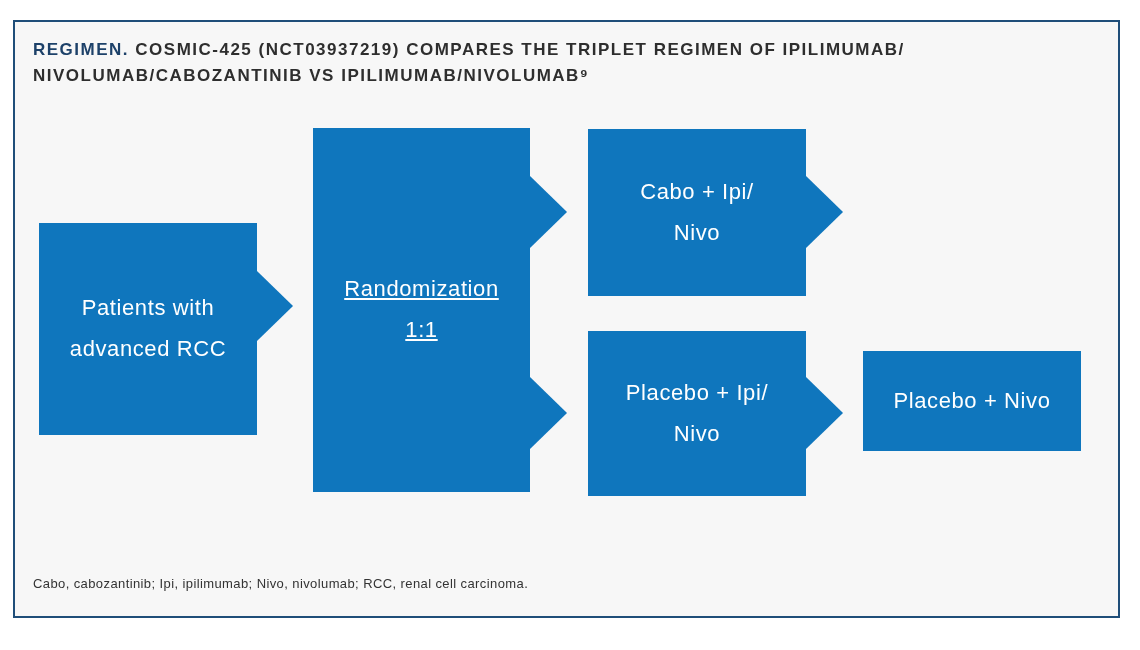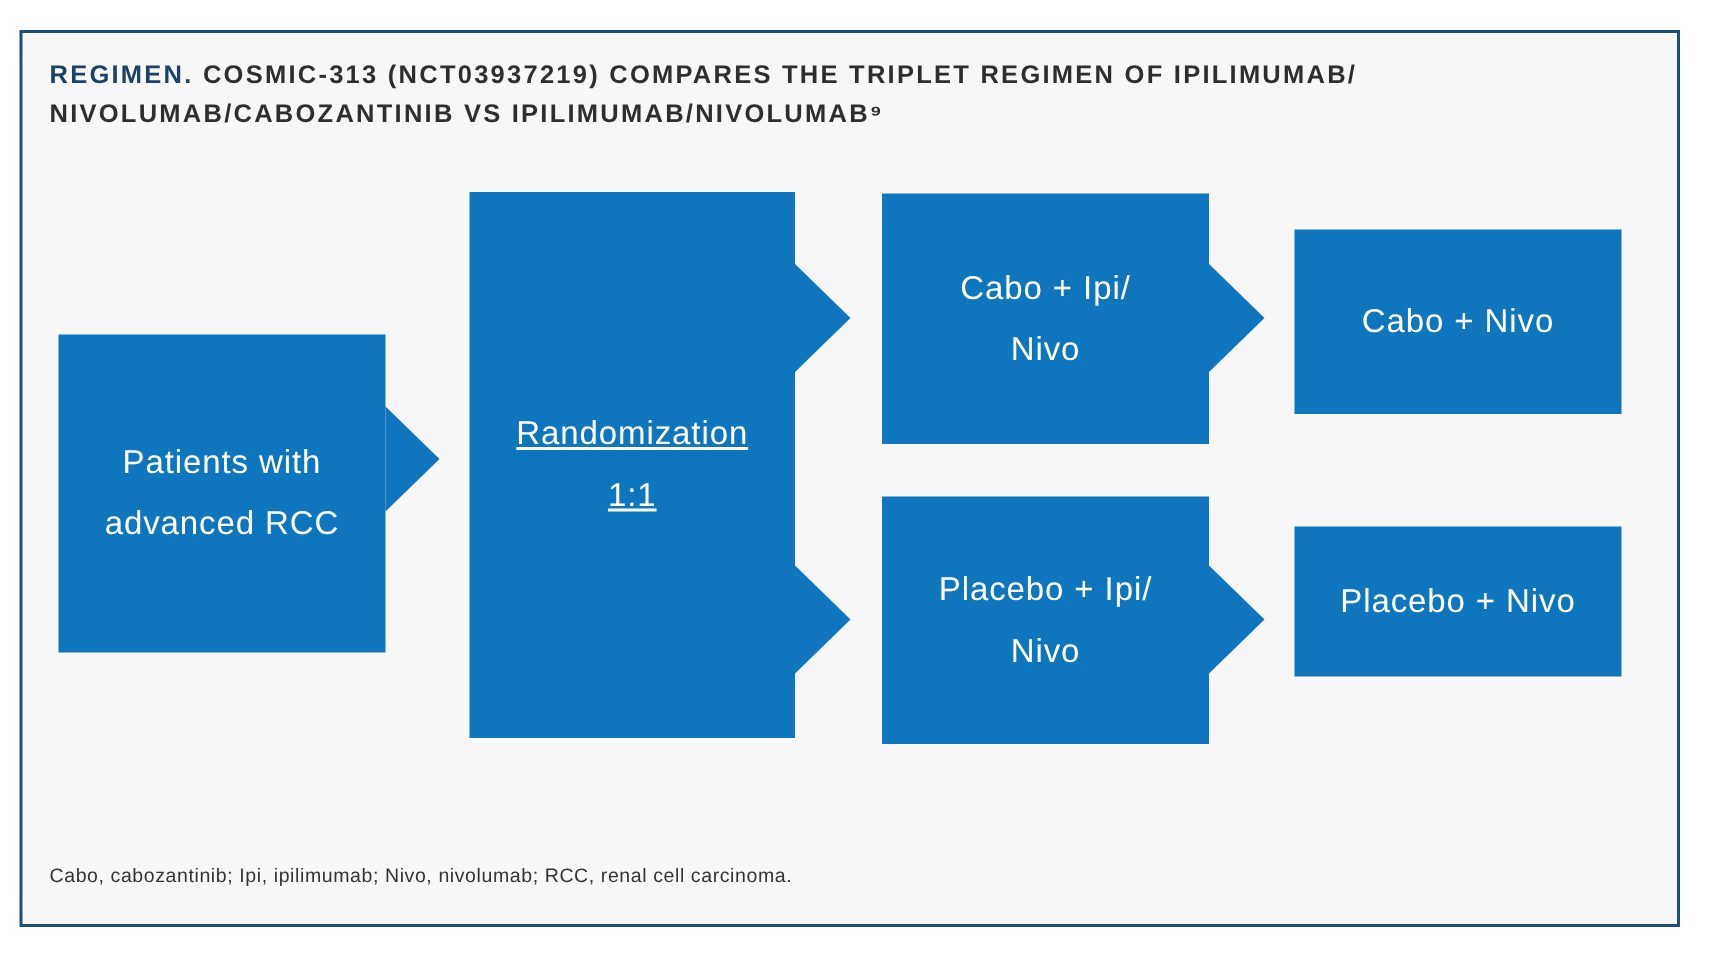--- a/index.html
+++ b/index.html
@@ -84,42 +84,41 @@
   }
 </style>
 </head>
 <body>
 
 <div class="stage">
   <div class="card">
 
     <div class="title">
       <span class="figure-label">REGIMEN.</span>
-      <span class="title-text">COSMIC-313 (NCT03937219) COMPARES THE TRIPLET REGIMEN OF IPILIMUMAB/
+      <span class="title-text">COSMIC-425 (NCT03937219) COMPARES THE TRIPLET REGIMEN OF IPILIMUMAB/
 NIVOLUMAB/CABOZANTINIB VS IPILIMUMAB/NIVOLUMAB⁹</span>
     </div>
 
     <div class="node node-patients">Patients with
 advanced RCC</div>
 
     <div class="arrow arrow-1"></div>
 
     <div class="node node-randomization">Randomization
 1:1</div>
 
     <div class="arrow arrow-2"></div>
 
     <div class="arrow arrow-3"></div>
 
     <div class="node node-cabo-ipi-nivo">Cabo + Ipi/
 Nivo</div>
 
     <div class="arrow arrow-4"></div>
 
-    <div class="node node-cabo-nivo">Cabo + Nivo</div>
 
     <div class="node node-placebo-ipi-nivo">Placebo + Ipi/
 Nivo</div>
 
     <div class="arrow arrow-5"></div>
 
     <div class="node node-placebo-nivo">Placebo + Nivo</div>
 
     <div class="footnote">Cabo, cabozantinib; Ipi, ipilimumab; Nivo, nivolumab; RCC, renal cell carcinoma.</div>
 

